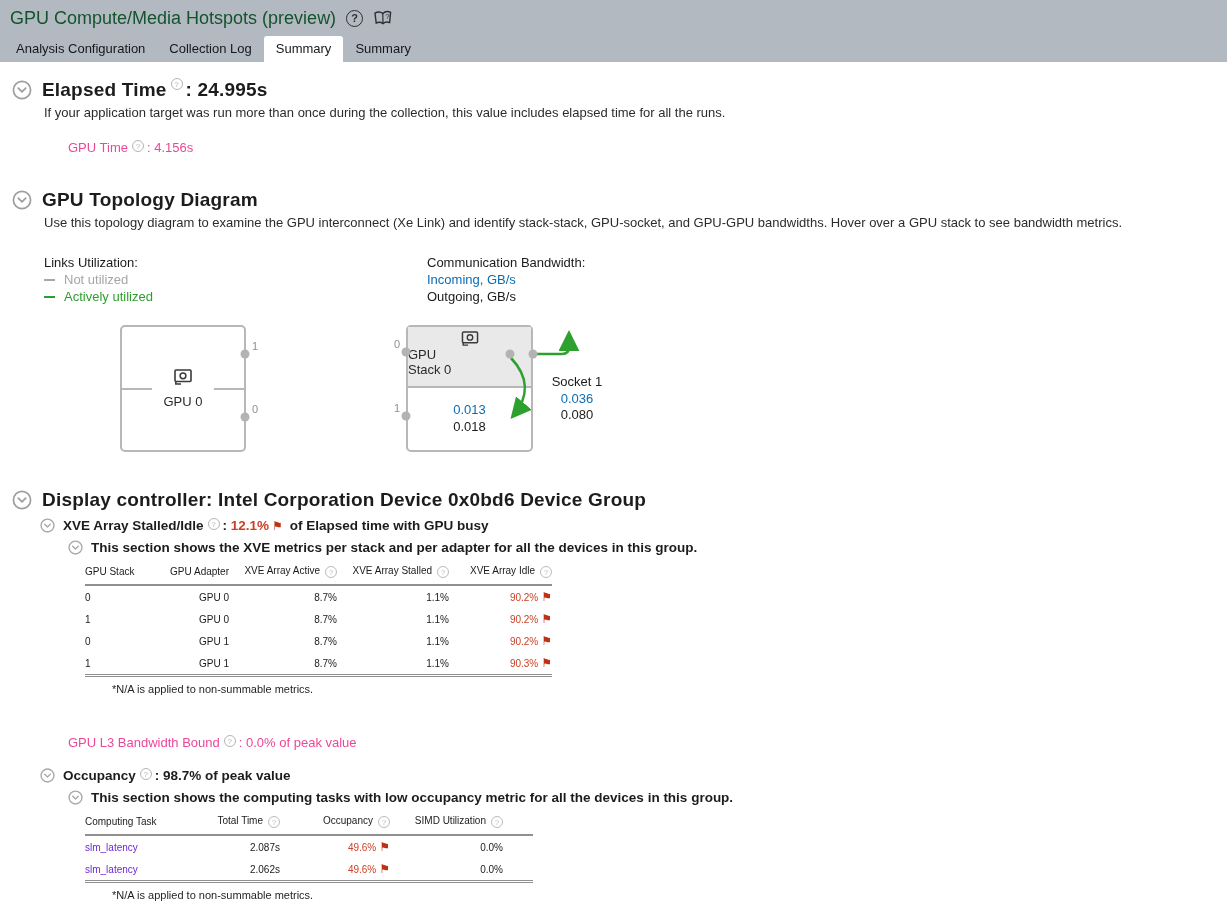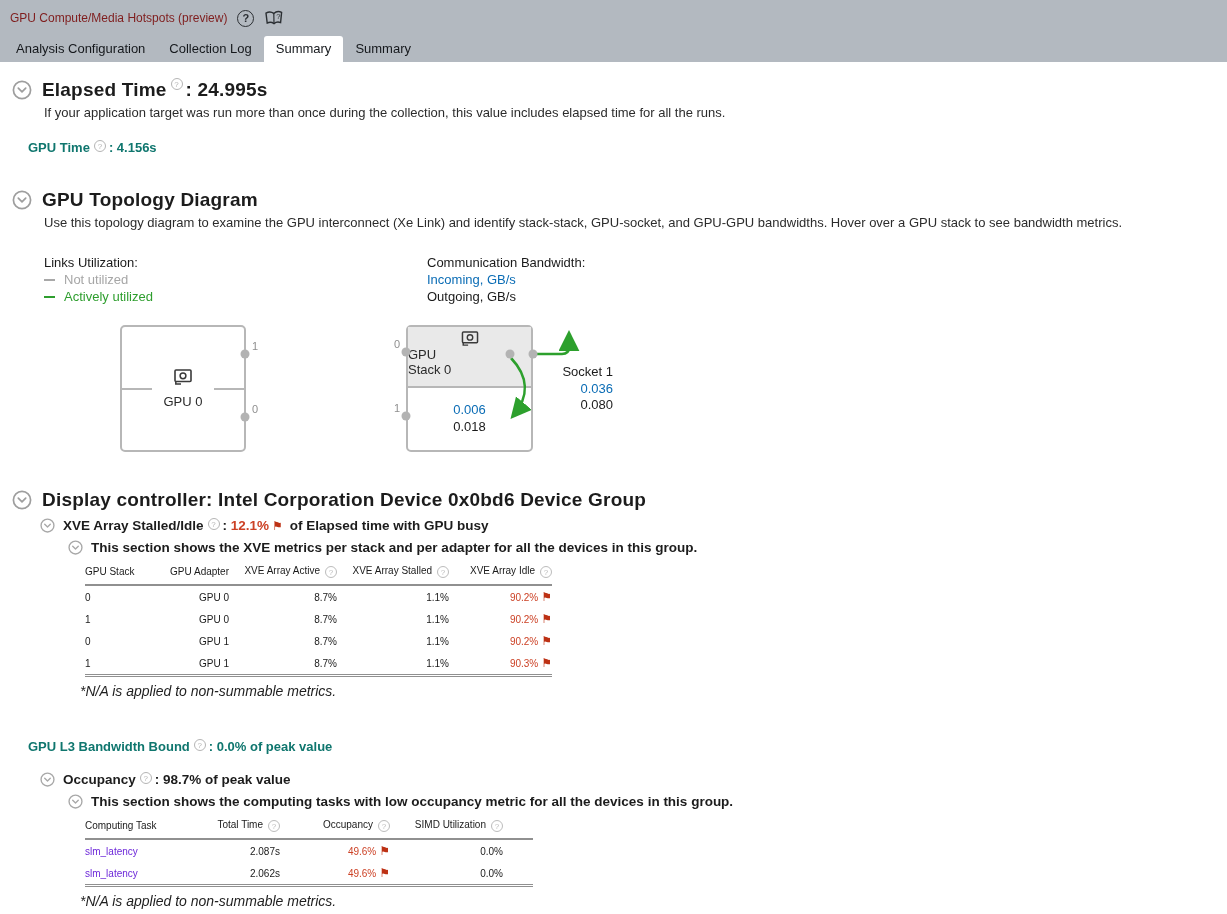--- a/index.html
+++ b/index.html
@@ -11,21 +11,21 @@
     overflow:hidden;
     font-size:13px;
   }
 
   
   .titlebar {
     background:#b3b9c0; height:36px;
     display:flex; align-items:center; gap:10px;
     padding:0 10px;
   }
-  .titlebar .title { font-size:12px; color:#7f1d1d; }
+  .titlebar .title { font-size:18px; color:#14532d; }
   .help-circle {
     width:17px; height:17px; border:1.6px solid #2b2f33; border-radius:50%;
     display:inline-flex; align-items:center; justify-content:center;
     color:#2b2f33; font-size:11px; font-weight:bold; cursor:pointer;
   }
   .help-circle::before { content:"?"; }
 
   
   .tabbar {
     background:#b3b9c0; height:26px;
@@ -47,21 +47,21 @@
     cursor:pointer;
   }
   .sup-help::before { content:"?"; }
   .help-mini {
     display:inline-block; width:12px; height:12px; border:1px solid #bcbcbc;
     border-radius:50%; color:#bcbcbc; font-size:8px; line-height:11px;
     text-align:center; margin-left:5px; vertical-align:-1px; cursor:pointer;
   }
   .help-mini::before { content:"?"; }
   .desc { font-size:13px; color:#2c2c2c; margin:4px 0 0 44px; }
-  .bold-line { font-size:13px; font-weight:bold; color:#0f766e; margin-left:28px; }
+  .bold-line { font-size:13px; font-weight:normal; color:#ec4899; margin-left:68px; }
   .sub-line { display:flex; align-items:center; gap:8px; margin:7px 0 0 40px;
               font-size:13.5px; font-weight:bold; color:#1c1c1c; }
   .sub-line.lvl2 { margin-left:68px; }
   .alert { color:#cc4125; }
   .flag::before { content:"\2691"; color:#bd3114; font-size:12px; margin-left:3px; font-weight:normal; }
   .blue { color:#0a6cb5; }
   .green { color:#2e9e2e; }
   .graytxt { color:#a6a6a6; }
   .chev { flex:0 0 auto; }
 
@@ -82,34 +82,34 @@
   .seg-r { right:0; width:30px; }
   .gpu0 .gpu-icon { position:absolute; left:50%; top:42px; transform:translateX(-50%); }
   .gpu0-label { position:absolute; top:67px; left:0; width:100%; text-align:center; font-size:13px; color:#2a2a2a; }
   .gpu1 { left:406px; top:0; width:127px; height:127px; }
   .stack-top { position:absolute; top:0; left:0; right:0; height:61px; background:#e9e9e9;
                border-bottom:2px solid #b7b7b7; text-align:left; font-size:13px;
                line-height:14.5px; color:#2a2a2a; cursor:pointer; }
   .stack-top .gpu-icon { display:block; margin:4px auto 1px; width:22px; height:16px; }
   .stack-bottom { position:absolute; top:63px; bottom:0; left:0; right:0; text-align:center;
                   font-size:13px; line-height:17px; padding-top:11px; cursor:pointer; }
-  .socket-block { position:absolute; left:541px; top:39px; width:72px; text-align:right;
+  .socket-block { position:absolute; left:541px; top:49px; width:72px; text-align:center;
                   font-size:13px; line-height:16.5px; color:#1c1c1c; }
   .diagram-overlay { position:absolute; left:0; top:0; pointer-events:none; }
 
   
   .metric-table { border-collapse:collapse; margin:7px 0 0 85px; font-size:10px; color:#1a1a1a; }
   .metric-table th { font-weight:normal; padding:3px 0 6px 0; border-bottom:2px solid #909090; white-space:nowrap; }
   .metric-table td { padding:4px 0; white-space:nowrap; }
   .metric-table tbody tr:last-child td { border-bottom:3px double #909090; }
   .al { text-align:left; }
   .ar { text-align:right; }
   .pr30 { padding-right:30px !important; }
   .tlink { color:#6d28d9; cursor:pointer; }
-  .footnote { font-style:italic; font-size:14px; color:#1f1f1f; margin:6px 0 0 80px; }
+  .footnote { font-size:11px; color:#1f1f1f; margin:6px 0 0 112px; }
 
   .mt40 { margin-top:40px; }
   .mt18 { margin-top:18px; }
 </style>
 </head>
 <body>
 
 <div class="titlebar">
   <span class="title">GPU Compute/Media Hotspots (preview)</span>
   <span class="help-circle"></span>
@@ -190,21 +190,21 @@
         <svg width="22" height="16" viewBox="0 0 22 17">
           <rect x="3" y="1" width="16" height="11.5" rx="1" fill="none" stroke="#3a3a3a" stroke-width="1.6"></rect>
           <circle cx="11" cy="6.8" r="2.9" fill="none" stroke="#3a3a3a" stroke-width="1.5"></circle>
           <path d="M3.8 12.5 L3.8 15 L9 15" fill="none" stroke="#3a3a3a" stroke-width="1.5"></path>
         </svg>
       </span>
       <div>GPU</div>
       <div>Stack 0</div>
     </div>
     <div class="stack-bottom">
-      <div class="blue">0.006</div>
+      <div class="blue">0.013</div>
       <div>0.018</div>
     </div>
   </div>
 
   <div class="socket-block">
     <div>Socket 1</div>
     <div class="blue">0.036</div>
     <div>0.080</div>
   </div>
 

